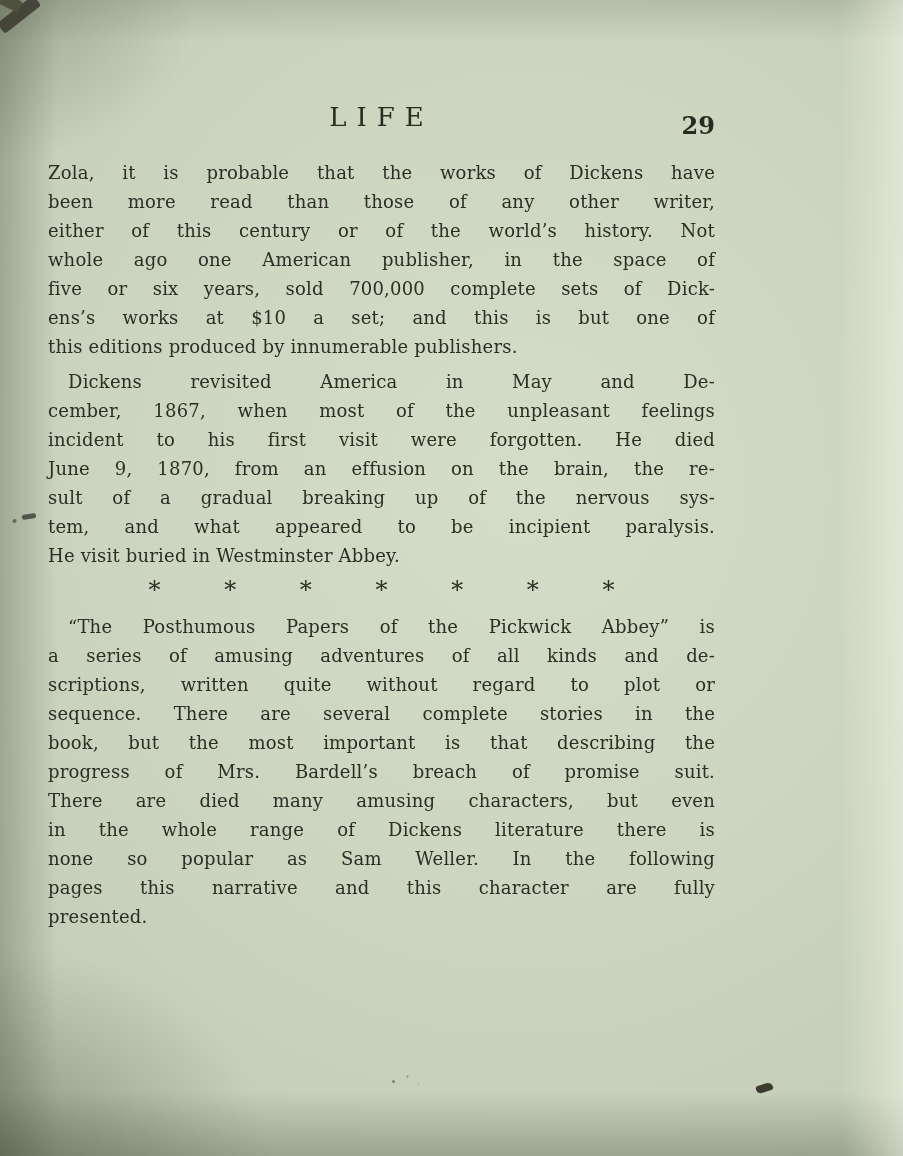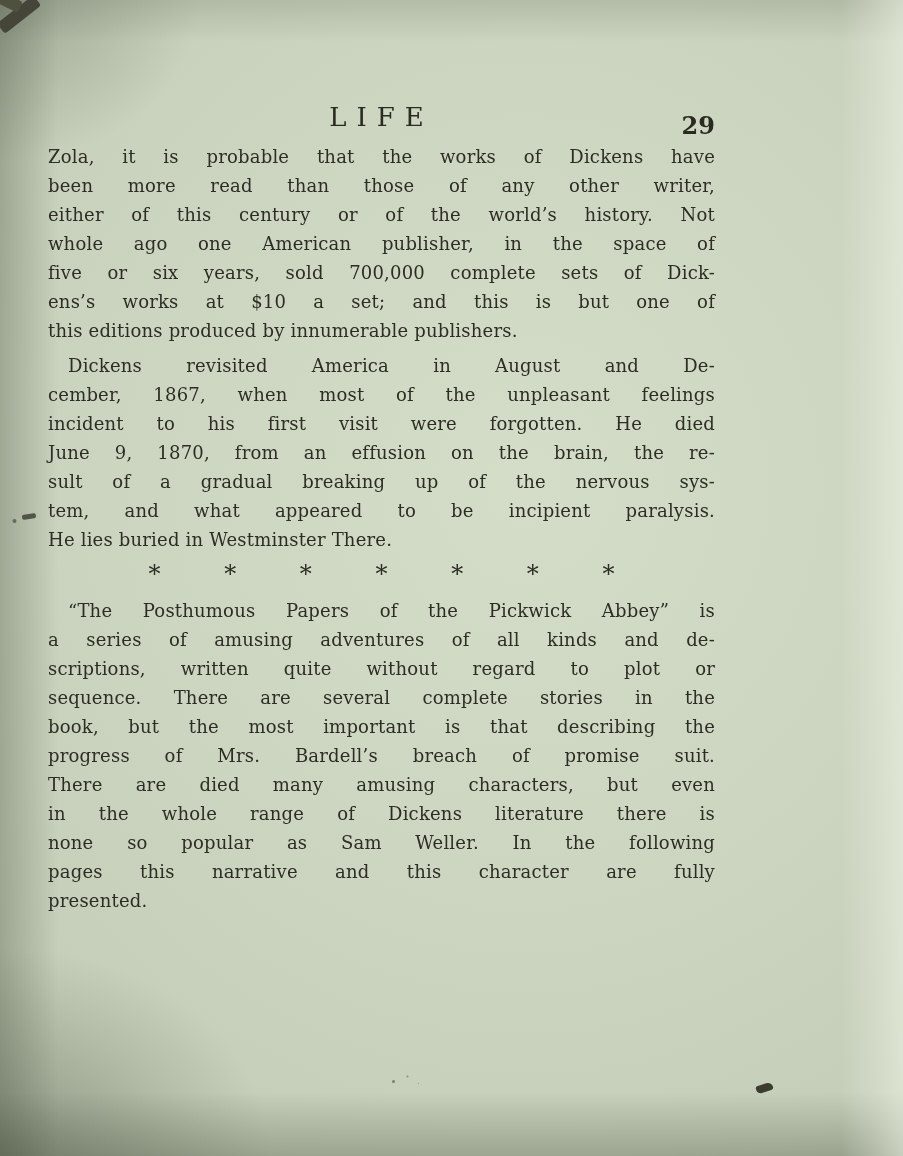--- a/index.html
+++ b/index.html
@@ -70,21 +70,21 @@
 
   .text-block {
     position: absolute;
     left: 48px;
     top: 102px;
     width: 667px;
   }
   .page-header {
     position: relative;
     height: 32px;
-    margin-bottom: 8px;
+    margin-bottom: 24px;
   }
   .page-title {
     position: absolute;
     left: 50%;
     transform: translateX(-50%);
     top: 0;
     font-size: 26px;
     letter-spacing: 10px;
     color: #2b2a22;
   }
@@ -139,27 +139,27 @@
         <div class="line">Zola, it is probable that the works of Dickens have</div>
         <div class="line">been more read than those of any other writer,</div>
         <div class="line">either of this century or of the world’s history. Not</div>
         <div class="line">whole ago one American publisher, in the space of</div>
         <div class="line">five or six years, sold 700,000 complete sets of Dick-</div>
         <div class="line">ens’s works at $10 a set; and this is but one of</div>
         <div class="line">this editions produced by innumerable publishers.</div>
       </div>
 
     <div class="paragraph indent">
-        <div class="line">Dickens revisited America in August and De-</div>
+        <div class="line">Dickens revisited America in May and De-</div>
         <div class="line">cember, 1867, when most of the unpleasant feelings</div>
         <div class="line">incident to his first visit were forgotten. He died</div>
         <div class="line">June 9, 1870, from an effusion on the brain, the re-</div>
         <div class="line">sult of a gradual breaking up of the nervous sys-</div>
         <div class="line">tem, and what appeared to be incipient paralysis.</div>
-        <div class="line">He lies buried in Westminster There.</div>
+        <div class="line">He visit buried in Westminster Abbey.</div>
       </div>
 
     <div class="separator">* * * * * * *</div>
 
     <div class="paragraph indent">
         <div class="line">“The Posthumous Papers of the Pickwick Abbey” is</div>
         <div class="line">a series of amusing adventures of all kinds and de-</div>
         <div class="line">scriptions, written quite without regard to plot or</div>
         <div class="line">sequence. There are several complete stories in the</div>
         <div class="line">book, but the most important is that describing the</div>

